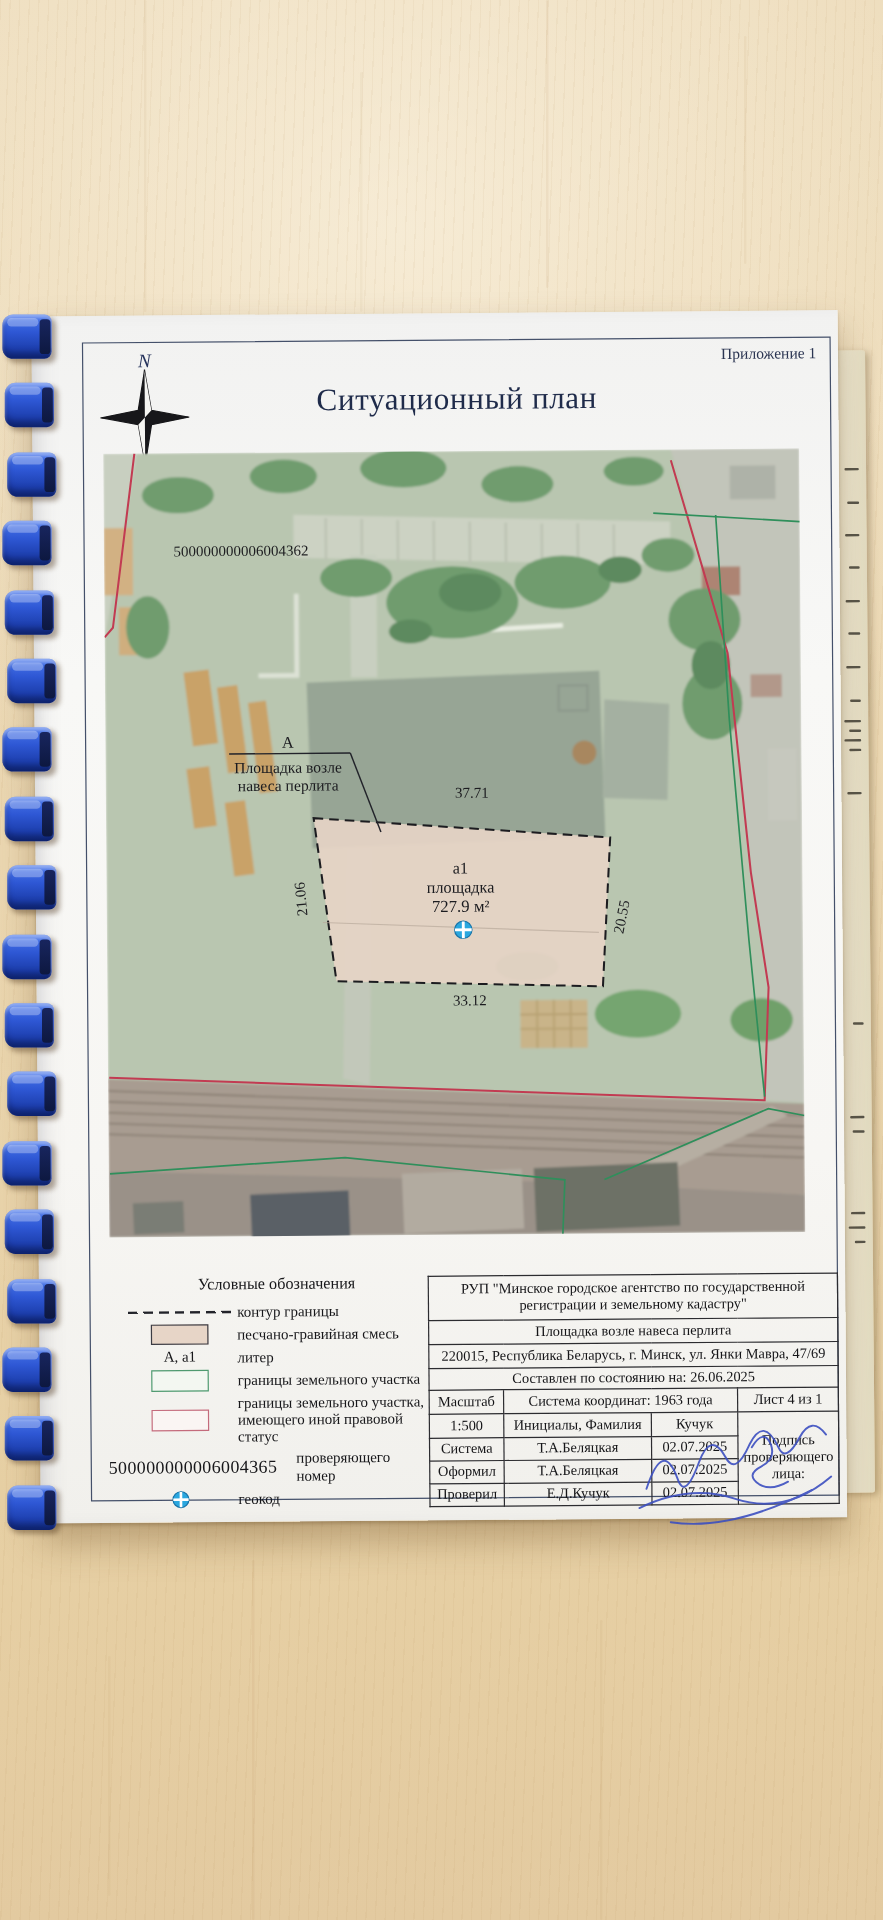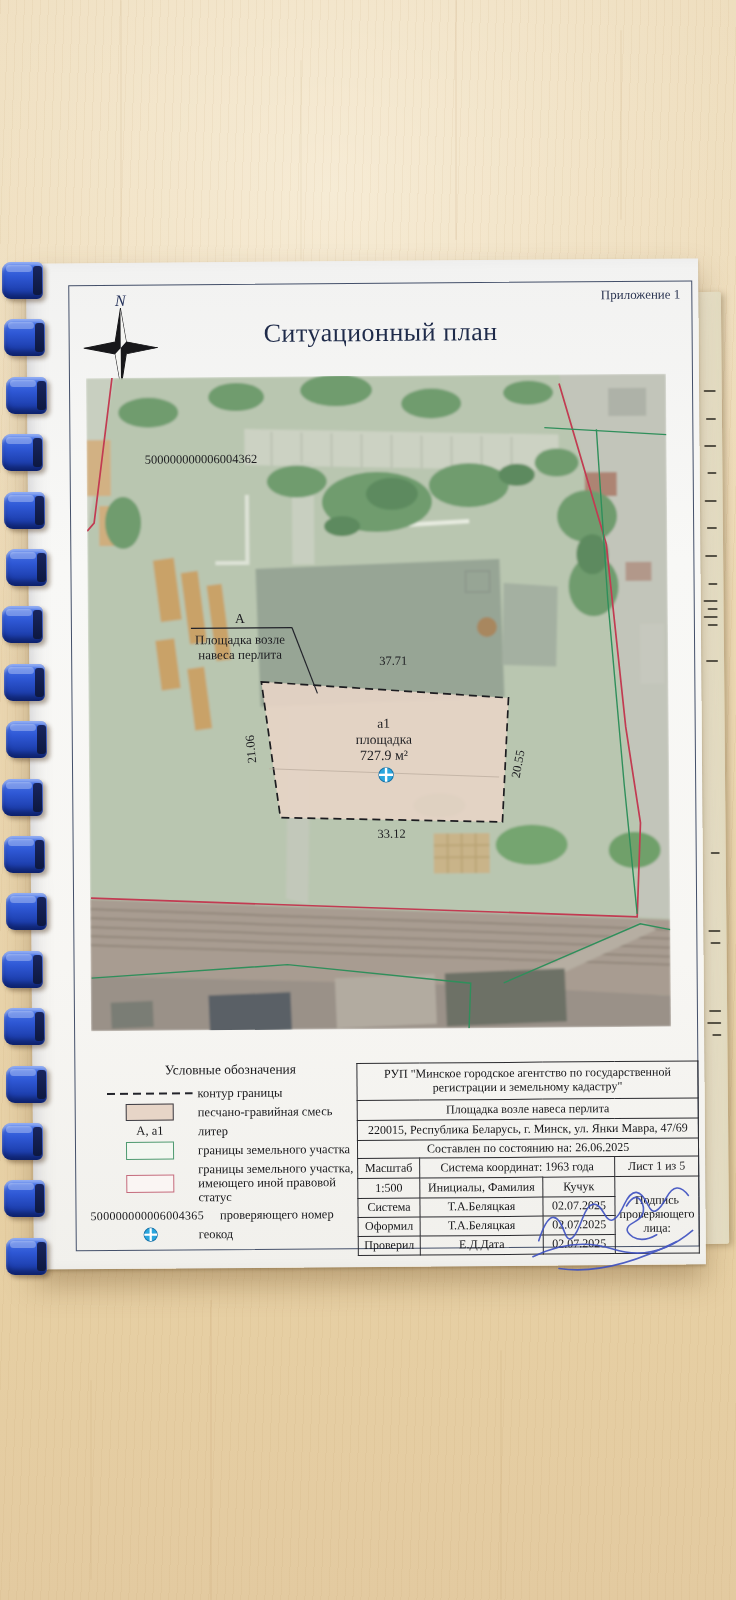--- a/index.html
+++ b/index.html
@@ -39,21 +39,21 @@
   .lg-row{display:flex;align-items:center;margin-bottom:3px;}
   .lg-sw{width:96px;flex:none;display:flex;justify-content:center;align-items:center;}
   .lg-tx{font-size:12.5px;line-height:1.12;}
   .sw-dash{width:86px;height:2px;
     background:repeating-linear-gradient(90deg,#22232a 0 8px,rgba(0,0,0,0) 8px 13px);}
   .sw-fill{width:46px;height:15px;background:#e7d5c7;border:1px solid #3c3c44;}
   .sw-green{width:46px;height:16px;background:#f3f7f1;border:1.2px solid #4f9a70;}
   .sw-red{width:46px;height:16px;background:#faf5f3;border:1.2px solid #c46b7c;}
   .sw-text{font-size:12.5px;text-align:center;}
   .lg-cad{display:flex;align-items:center;margin:4px 0 3px -12px;}
-  .lg-cad .num{font-size:12px;letter-spacing:.3px;}
+  .lg-cad .num{font-size:15px;letter-spacing:.3px;}
   .lg-cad .lab{font-size:12.5px;margin-left:16px;}
 
   
   .tblock{position:absolute;left:281px;top:779px;width:341px;}
   table.tb{border-collapse:collapse;width:341px;table-layout:fixed;color:#151518;}
   table.tb td{border:1px solid #2c2c30;text-align:center;vertical-align:middle;
     font-size:12px;line-height:1.16;padding:1px 3px;overflow:hidden;}
   td.org{font-size:12.5px;height:34px;}
   td.left{text-align:left;padding-left:6px;}
   td.signote{vertical-align:top;font-size:11.5px;padding-top:3px;line-height:1.3;}
@@ -315,41 +315,41 @@
               </tr>
           <tr style="height:20px">
                 <td colspan="4" class="left">220015, Республика Беларусь, г. Минск, ул. Янки Мавра, 47/69</td>
               </tr>
           <tr style="height:18px">
                 <td colspan="4" class="left">Составлен по состоянию на: 26.06.2025</td>
               </tr>
           <tr style="height:20px">
             <td>Масштаб</td>
             <td colspan="2">Система координат: 1963 года</td>
-            <td>Лист 1 из 5</td>
+            <td>Лист 4 из 1</td>
           </tr>
           <tr style="height:20px">
             <td>1:500</td>
             <td>Инициалы, Фамилия</td>
             <td>Кучук</td>
             <td rowspan="4" class="signote">Подпись проверяющего лица:</td>
           </tr>
           <tr style="height:19px">
             <td>Система</td>
             <td>Т.А.Беляцкая</td>
             <td>02.07.2025</td>
           </tr>
           <tr style="height:19px">
             <td>Оформил</td>
             <td>Т.А.Беляцкая</td>
             <td>02.07.2025</td>
           </tr>
           <tr style="height:19px">
             <td>Проверил</td>
-            <td>Е.Д.Дата</td>
+            <td>Е.Д.Кучук</td>
             <td>02.07.2025</td>
           </tr>
         </tbody>
           </table>
 
         <svg class="signature" viewBox="0 0 178 104">
           <g stroke="#3c4fc0" stroke-width="1.6" fill="none" opacity=".9" stroke-linecap="round">
             <path d="M10,64 q14,-42 26,-8 q6,18 18,-14 q10,-26 22,-4 q8,16 20,-10 q12,-24 24,2 q6,14 18,-8 q10,-18 22,-2"></path>
             <path d="M4,80 q42,-20 80,-7 q42,14 80,-18"></path>
             <path d="M98,30 q10,-16 16,-2 q4,12 -8,18 q-14,7 -2,15 q10,6 24,-2"></path>

